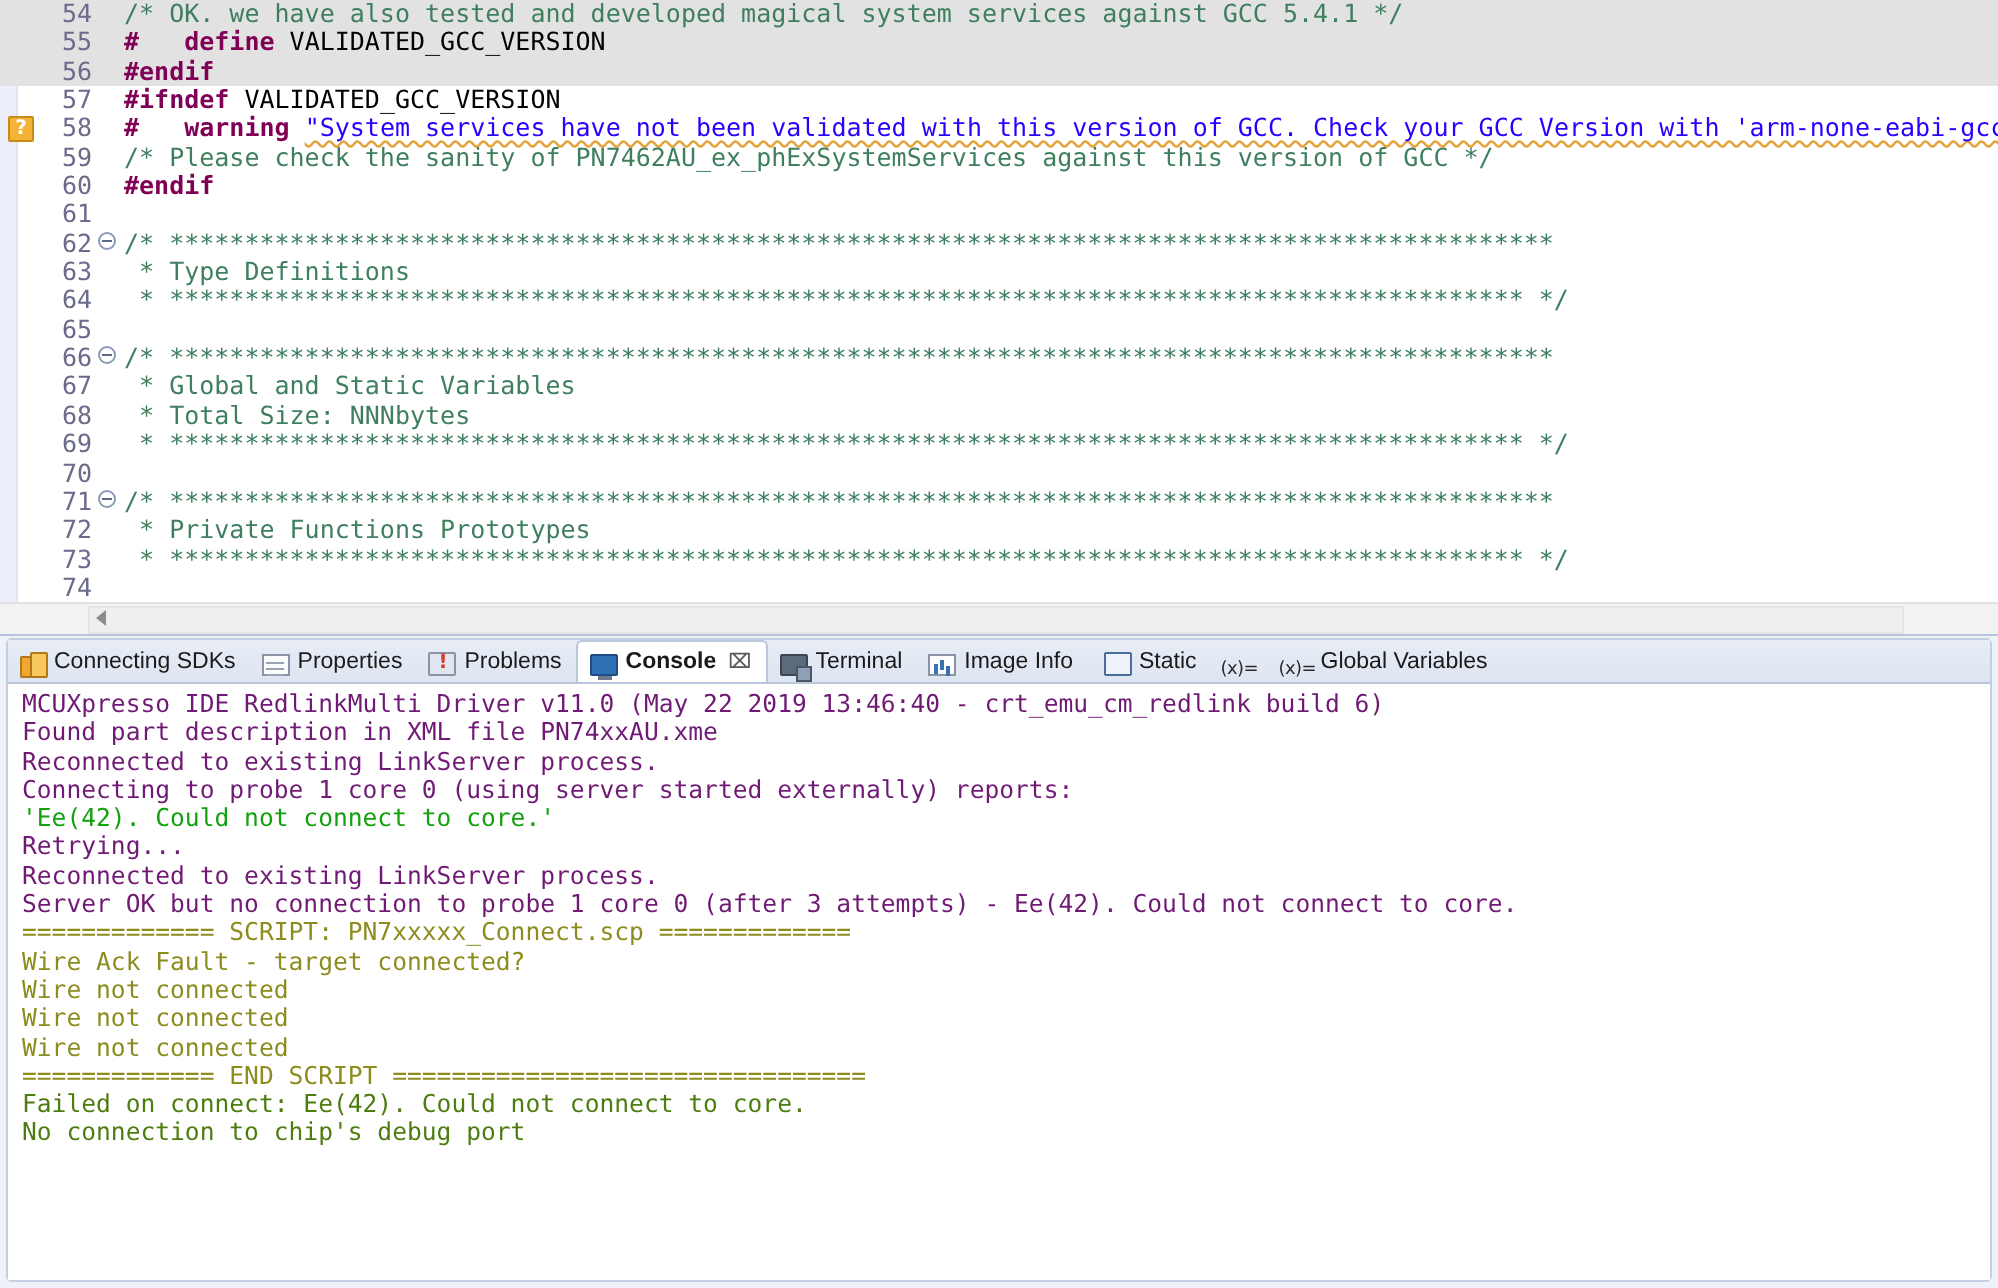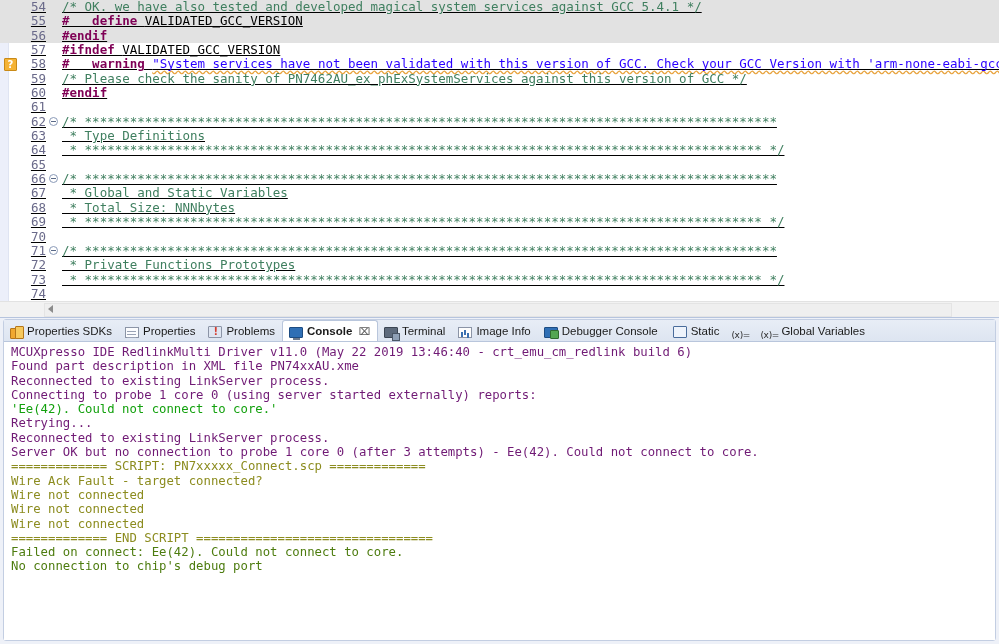--- a/index.html
+++ b/index.html
@@ -25,21 +25,21 @@
   }
   .code-area {
     position: relative;
     font-family: "DejaVu Sans Mono", "Liberation Mono", monospace;
     font-size: 12.5px;
     line-height: 14.35px;
     white-space: pre;
     padding-top: 0px;
   }
   .code-row {
-    position: relative; height: 14.35px; display: flex; align-items: flex-start; text-decoration: underline;
+    position: relative; height: 14.35px; display: flex; align-items: flex-start;
   }
   .code-row.band { background: #e2e2e2; }
   .code-row.cursorline .ln-text { background: #e3edf9; }
   .gutter-strip {
     position: absolute; left: 0; top: 0; width: 9px; height: 100%;
     background: #eceffa; border-right: 1px solid #dfe4f2;
   }
   .marker-col {
     width: 22px; min-width: 22px; height: 14.35px;
     position: relative;
@@ -242,21 +242,21 @@
       <div class="leftarrow"></div>
     </div>
   </div>
 
   <div id="gap"></div>
 
   <div id="views">
     <div id="tabbar">
         <div class="vtab">
           <span class="ticon ic-sdk"></span>
-          <span class="tlabel">Properties SDKs</span>
+          <span class="tlabel">Connecting SDKs</span>
         </div>
         <div class="vtab">
           <span class="ticon ic-props"></span>
           <span class="tlabel">Properties</span>
         </div>
         <div class="vtab">
           <span class="ticon ic-problems"></span>
           <span class="tlabel">Problems</span>
         </div>
         <div class="vtab active">
@@ -264,24 +264,20 @@
           <span class="tlabel">Console</span>
           <span class="tab-close">⌧</span>
         </div>
         <div class="vtab">
           <span class="ticon ic-terminal"></span>
           <span class="tlabel">Terminal</span>
         </div>
         <div class="vtab">
           <span class="ticon ic-imginfo"></span>
           <span class="tlabel">Image Info</span>
-        </div>
-        <div class="vtab">
-          <span class="ticon ic-dbgconsole"></span>
-          <span class="tlabel">Debugger Console</span>
         </div>
         <div class="vtab">
           <span class="ticon ic-memory"></span>
           <span class="tlabel">Static</span>
         </div>
         <div class="vtab">
           <span class="ticon ic-xeq">(x)=</span>
         </div>
         <div class="vtab">
           <span class="ticon ic-xeq">(x)=</span>

